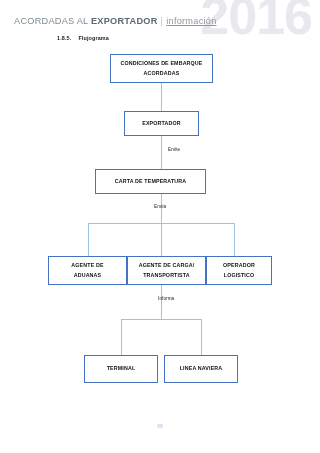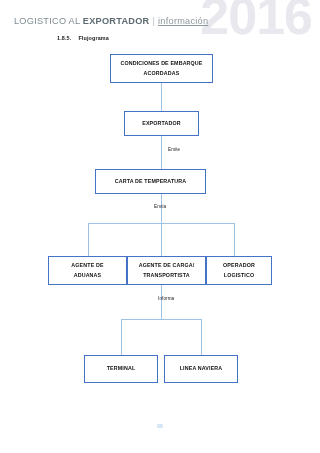--- a/index.html
+++ b/index.html
@@ -118,21 +118,21 @@
     font-size: 5px;
     color: #9dc3e6;
   }
 </style>
 </head>
 <body>
 
 <div id="header-band">
   <div id="watermark-year">2016</div>
   <div id="header-title">
-    <span>LOGISTICO AL </span><span class="strong">EXPORTADOR</span><span class="divider">|</span><span class="light">información</span>
+    <span>ACORDADAS AL </span><span class="strong">EXPORTADOR</span><span class="divider">|</span><span class="light">información</span>
   </div>
 </div>
 
 <div id="section-heading">
   <span class="num">1.8.5.</span><span>Flujograma</span>
 </div>
 
 <div id="flowchart">
 
   <div class="node" style="left:110px; top:54px; width:103px; height:29px;">

